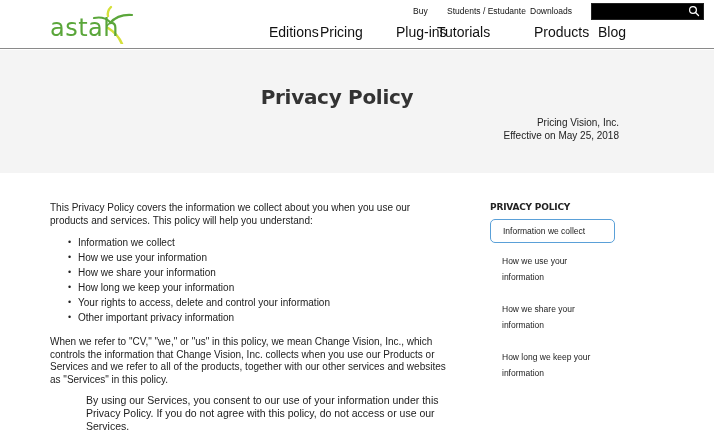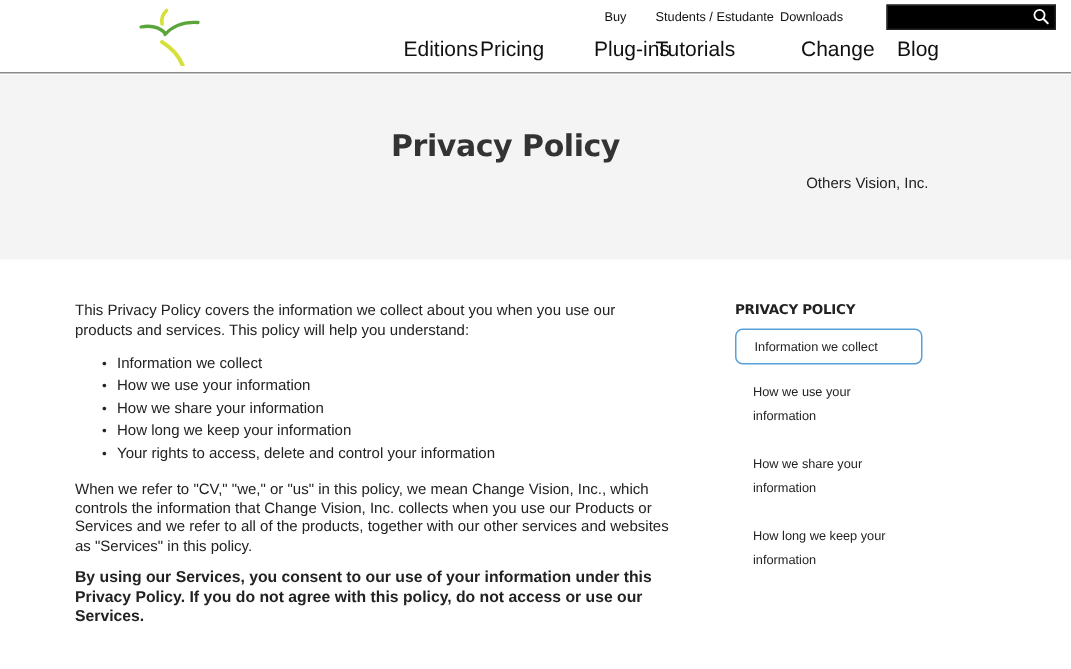--- a/index.html
+++ b/index.html
@@ -5,56 +5,57 @@
   * { margin: 0; padding: 0; box-sizing: border-box; }
   html, body { width: 714px; height: 446px; overflow: hidden; background: #ffffff; }
   body { font-family: "Liberation Sans", sans-serif; color: #222; position: relative; }
 
   .header { position: absolute; left: 0; top: 0; width: 714px; height: 49px; background: #fff; border-bottom: 1px solid #8a8a8a; }
   .logo { position: absolute; left: 48px; top: 4px; width: 100px; height: 40px; }
   .logo-text { position: absolute; left: 2px; top: 10px; font-family: "DejaVu Sans", sans-serif; font-size: 24px; font-weight: normal; color: #5aa63a; letter-spacing: 0.5px; }
   .logo svg { position: absolute; left: 0; top: 0; }
 
   .util-nav { position: absolute; top: 6px; height: 14px; font-size: 8.5px; color: #111; }
-  .util-nav span { position: absolute; white-space: nowrap; }
+  .util-nav span { position: absolute; white-space: nowrap; margin-left: 10px; }
 
   .search-box { position: absolute; left: 591px; top: 3px; width: 113px; height: 17px; background: #000; border: 1px solid #222; }
   .search-input { position: absolute; left: 0; top: 0; width: 95px; height: 15px; background: transparent; border: none; color: #fff; font-size: 9px; padding-left: 4px; outline: none; }
   .search-icon { position: absolute; right: 3px; top: 1px; width: 12px; height: 12px; }
 
   .main-nav { position: absolute; top: 24px; font-size: 14px; color: #111; }
   .main-nav span { position: absolute; white-space: nowrap; cursor: pointer; }
 
   .hero { position: absolute; left: 0; top: 50px; width: 714px; height: 123px; background: #f4f4f4; }
   .hero-title { position: absolute; left: 0; width: 674px; top: 35px; text-align: center; font-family: "DejaVu Sans", sans-serif; font-weight: bold; font-size: 20px; color: #333; letter-spacing: -0.3px; }
   .hero-meta { position: absolute; right: 95px; top: 66px; text-align: right; font-size: 10px; color: #222; line-height: 13px; }
 
   .content { position: absolute; left: 50px; top: 202px; width: 400px; font-size: 10px; line-height: 12.5px; color: #222; }
   .content p { margin-bottom: 8px; }
   .content ul { list-style: none; margin: 0 0 11px 0; padding: 0; }
   .content li { position: relative; padding-left: 28px; line-height: 15px; }
   .content li::before { content: "•"; position: absolute; left: 18px; top: 0; font-size: 9px; }
-  .content .bold { font-weight: bold; font-size: 10.5px; line-height: 13px; }
+  .content .bold { font-weight: normal; font-size: 10.5px; line-height: 13px; margin-left: 36px; }
 
   .sidebar { position: absolute; left: 490px; top: 202px; width: 130px; }
   .sidebar-title { font-family: "DejaVu Sans", sans-serif; font-weight: bold; font-size: 9px; color: #222; margin-bottom: 7px; letter-spacing: -0.2px; }
   .side-item { display: block; font-size: 8.5px; color: #222; line-height: 16px; padding: 0 12px; margin-bottom: 16px; cursor: pointer; width: 125px; }
   .side-item.active { border: 1.5px solid #5aa0d8; border-radius: 5px; padding: 4px 12px; line-height: 14px; margin-bottom: 10px; }
 </style>
 </head>
 <body>
 
 <div class="header">
   <div class="logo">
     <svg width="100" height="40" viewBox="0 0 100 40">
       <path d="M46 14 Q56 12 62 18" stroke="#5aa63a" stroke-width="2.2" fill="none" stroke-linecap="round"></path>
       <path d="M62 19 Q70 10 84 11" stroke="#5aa63a" stroke-width="2.2" fill="none" stroke-linecap="round"></path>
       <path d="M60 12 Q59 7 63 3" stroke="#d5e03a" stroke-width="2.4" fill="none" stroke-linecap="round"></path>
       <path d="M60 24 Q70 30 74 40" stroke="#d5e03a" stroke-width="2.6" fill="none" stroke-linecap="round"></path>
     </svg>
+    <span class="logo-text">astah</span>
   </div>
 
   <div class="util-nav">
     <span style="left:403px">Buy</span>
     <span style="left:437px">Students / Estudante</span>
     <span style="left:520px">Downloads</span>
   </div>
 
   <div class="search-box">
     <input class="search-input" type="text" placeholder="" style="">
@@ -62,40 +63,42 @@
       <circle cx="5" cy="5" r="3.4" stroke="#fff" stroke-width="1.2" fill="none"></circle>
       <line x1="7.5" y1="7.5" x2="10.5" y2="10.5" stroke="#fff" stroke-width="1.3" stroke-linecap="round"></line>
     </svg>
   </div>
 
   <div class="main-nav">
     <span style="left:269px">Editions</span>
     <span style="left:320px">Pricing</span>
     <span style="left:396px">Plug-ins</span>
     <span style="left:437px">Tutorials</span>
-    <span style="left:534px">Change</span>
+    <span style="left:534px">Products</span>
     <span style="left:598px">Blog</span>
   </div>
 </div>
 
 <div class="hero">
   <div class="hero-title">Privacy Policy</div>
   <div class="hero-meta">
-    <div>Others Vision, Inc.</div>
+    <div>Pricing Vision, Inc.</div>
+    <div>Effective on May 25, 2018</div>
   </div>
 </div>
 
 <div class="content">
   <p>This Privacy Policy covers the information we collect about you when you use our products and services. This policy will help you understand:</p>
   <ul>
     <li>Information we collect</li>
     <li>How we use your information</li>
     <li>How we share your information</li>
     <li>How long we keep your information</li>
     <li>Your rights to access, delete and control your information</li>
+    <li>Other important privacy information</li>
   </ul>
   <p>When we refer to "CV," "we," or "us" in this policy, we mean Change Vision, Inc., which controls the information that Change Vision, Inc. collects when you use our Products or Services and we refer to all of the products, together with our other services and websites as "Services" in this policy.</p>
   <p class="bold">By using our Services, you consent to our use of your information under this Privacy Policy. If you do not agree with this policy, do not access or use our Services.</p>
 </div>
 
 <div class="sidebar">
   <div class="sidebar-title">PRIVACY POLICY</div>
   <a class="side-item active">Information we collect</a>
   <a class="side-item">How we use your information</a>
   <a class="side-item">How we share your information</a>

